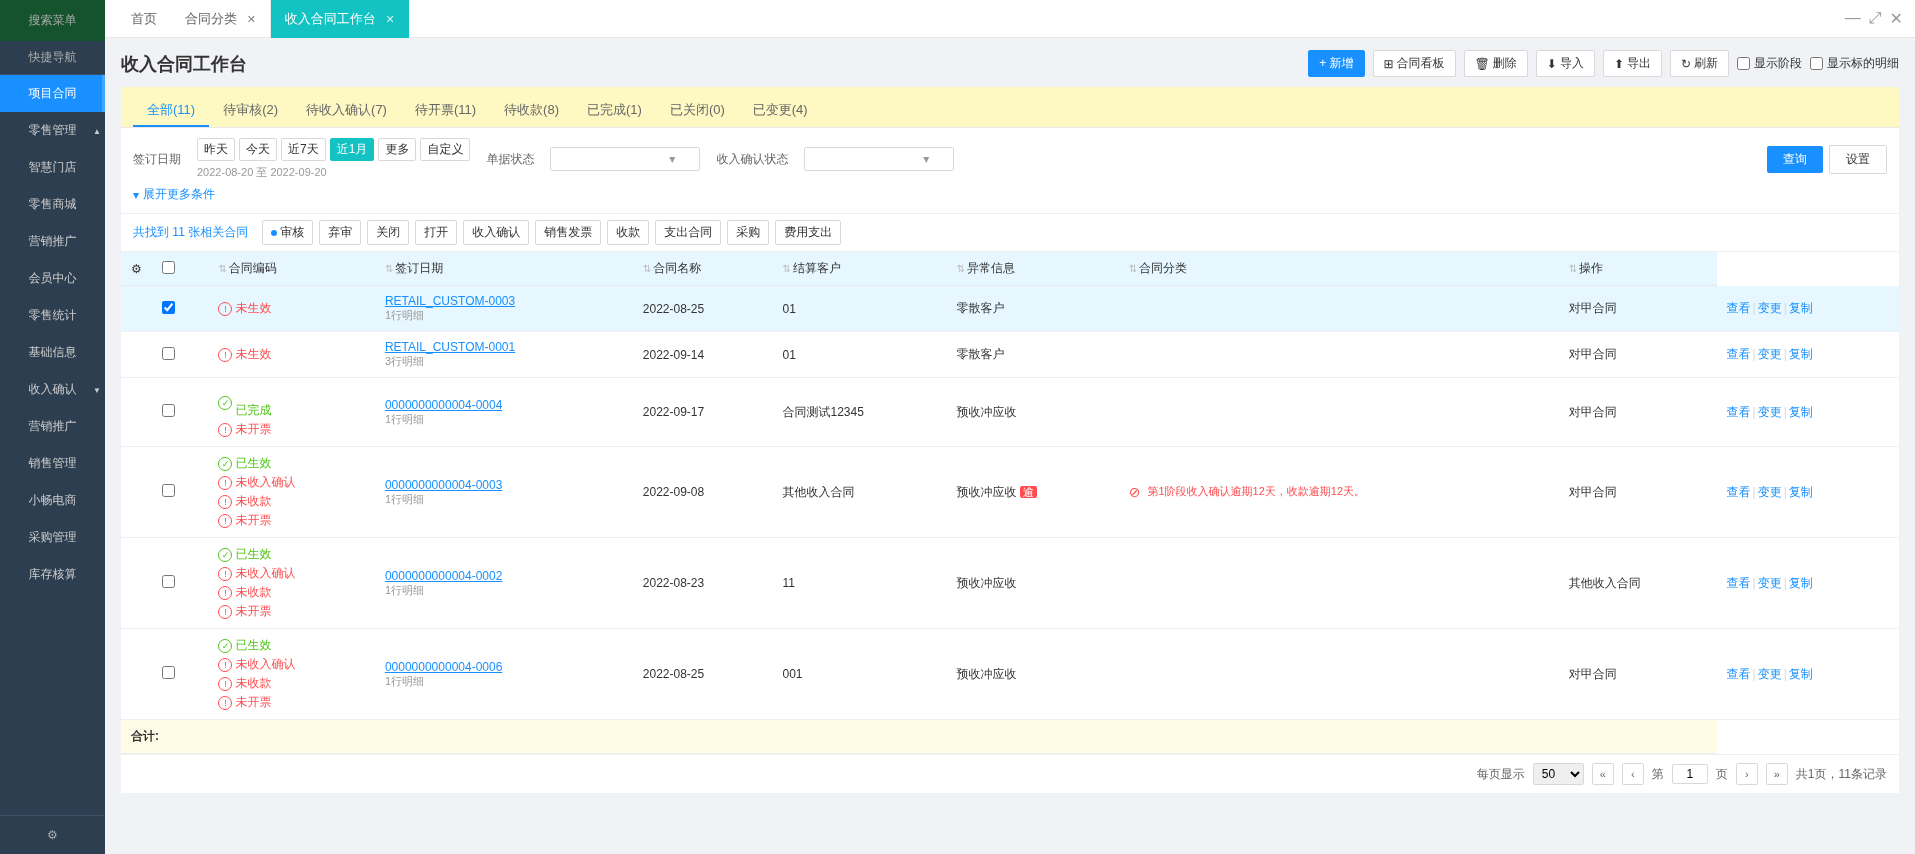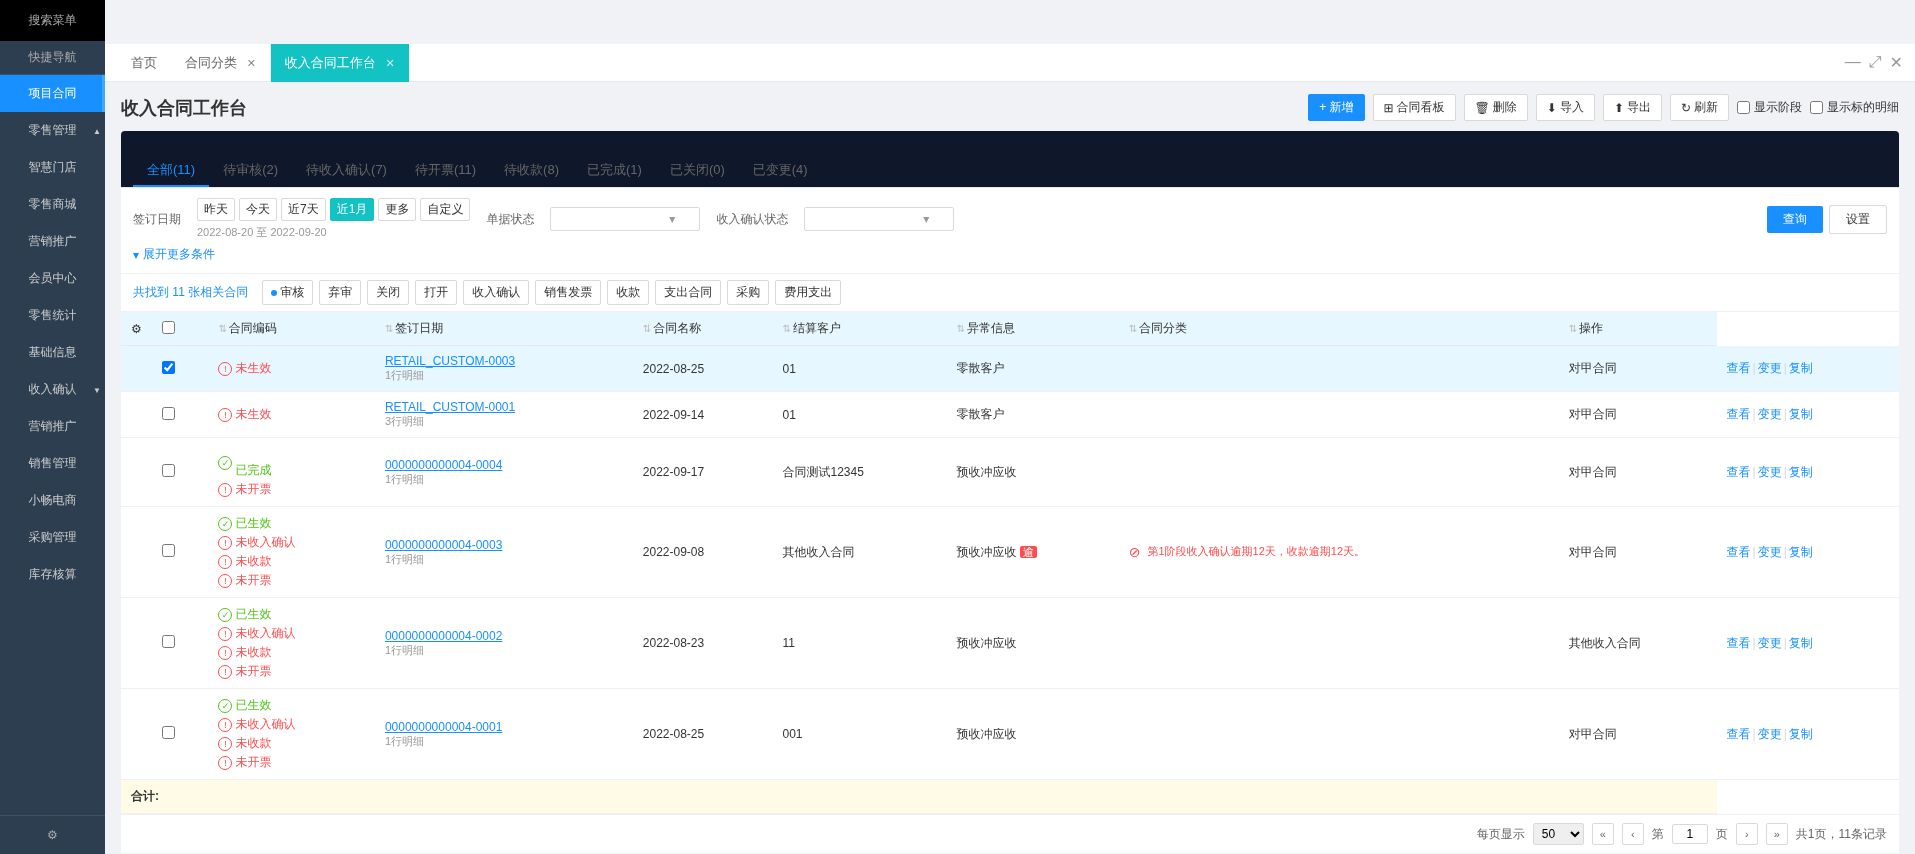--- a/index.html
+++ b/index.html
@@ -1,53 +1,53 @@
 <!DOCTYPE html>
 <html><head>
   <meta charset="utf-8">
   <style>
     * { box-sizing: border-box; margin: 0; padding: 0; }
     body { font-family: "Microsoft YaHei", Arial, sans-serif; font-size: 12px; background: #f0f2f5; color: #333; display: flex; height: 854px; overflow: hidden; }
 
     
     .sidebar { width: 105px; background: #2c3e50; display: flex; flex-direction: column; color: #ccc; flex-shrink: 0; }
-    .sidebar-search { padding: 12px 8px; background: #000000; color: #aaa; font-size: 12px; cursor: pointer; text-align: center; }
+    .sidebar-search { padding: 12px 8px; background: #14532d; color: #aaa; font-size: 12px; cursor: pointer; text-align: center; }
     .sidebar-nav { padding: 8px; color: #aaa; font-size: 12px; cursor: pointer; text-align: center; border-bottom: 1px solid #3d5166; }
     .sidebar-item { padding: 10px 8px; font-size: 12px; cursor: pointer; text-align: center; color: #ccc; position: relative; }
     .sidebar-item.active { background: #1890ff; color: #fff; }
     .sidebar-item.active::after { content: ''; position: absolute; right: 0; top: 0; bottom: 0; width: 3px; background: #40a9ff; }
     .sidebar-item.has-arrow::after { content: '▲'; position: absolute; right: 4px; top: 50%; transform: translateY(-50%); font-size: 8px; background: none; width: auto; height: auto; bottom: auto; }
     .sidebar-item.has-arrow-down::after { content: '▼'; position: absolute; right: 4px; top: 50%; transform: translateY(-50%); font-size: 8px; background: none; width: auto; height: auto; bottom: auto; }
     .sidebar-bottom { margin-top: auto; padding: 12px; text-align: center; color: #aaa; border-top: 1px solid #3d5166; cursor: pointer; }
 
     
     .main { flex: 1; display: flex; flex-direction: column; overflow: hidden; }
 
     
-    .tab-bar { background: #fff; border-bottom: 1px solid #e8e8e8; display: flex; align-items: center; padding: 0 12px; height: 38px; flex-shrink: 0; margin-top: 44px; }
+    .tab-bar { background: #fff; border-bottom: 1px solid #e8e8e8; display: flex; align-items: center; padding: 0 12px; height: 38px; flex-shrink: 0; }
     .tab-item { padding: 0 14px; height: 38px; line-height: 38px; cursor: pointer; font-size: 13px; color: #666; position: relative; }
     .tab-item.active { background: #13c2c2; color: #fff; }
     .tab-close { margin-left: 6px; font-size: 11px; opacity: 0.8; }
     .tab-item:not(.active):not(.home) { border-right: 1px solid #e8e8e8; }
     .tab-bar-right { margin-left: auto; display: flex; gap: 8px; color: #999; font-size: 16px; cursor: pointer; }
 
     
     .page-content { flex: 1; padding: 12px 16px; overflow: auto; background: #f0f2f5; }
 
     
     .page-header { display: flex; align-items: center; justify-content: space-between; margin-bottom: 10px; }
     .page-title { font-size: 18px; font-weight: bold; color: #333; }
     .toolbar { display: flex; gap: 8px; align-items: center; }
     .toolbar-btn { display: flex; align-items: center; gap: 3px; padding: 4px 10px; border: 1px solid #d9d9d9; background: #fff; border-radius: 2px; cursor: pointer; font-size: 12px; color: #333; }
     .toolbar-btn.primary { background: #1890ff; color: #fff; border-color: #1890ff; }
     .checkbox-label { display: flex; align-items: center; gap: 4px; font-size: 12px; color: #333; }
     .checkbox-label input { cursor: pointer; }
 
     
-    .filter-tabs { background: #0f172a; padding: 24px 12px 0; border-radius: 4px 4px 0 0; border-bottom: 1px solid #e8e8e8; }
+    .filter-tabs { background: #fef9c3; padding: 8px 12px 0; border-radius: 4px 4px 0 0; border-bottom: 1px solid #e8e8e8; }
     .filter-tab-list { display: flex; gap: 0; }
     .filter-tab { padding: 6px 14px; cursor: pointer; font-size: 13px; color: #666; border-bottom: 2px solid transparent; }
     .filter-tab.active { color: #1890ff; border-bottom: 2px solid #1890ff; }
 
     
     .filter-form { background: #fff; padding: 10px 12px; margin-top: 0; border-bottom: 1px solid #f0f0f0; }
     .filter-row { display: flex; align-items: center; gap: 16px; flex-wrap: wrap; }
     .filter-label { font-size: 12px; color: #666; white-space: nowrap; }
     .date-shortcuts { display: flex; gap: 4px; align-items: center; }
     .date-shortcut { padding: 2px 6px; border: 1px solid #d9d9d9; border-radius: 2px; cursor: pointer; font-size: 12px; color: #333; background: #fff; }
@@ -493,21 +493,21 @@
                     <span class="status-icon red">!</span>
                     <span style="color:#ff4d4f;">未收款</span>
                   </span>
                   <span style="display: flex; align-items: center; gap: 3px;">
                     <span class="status-icon red">!</span>
                     <span style="color:#ff4d4f;">未开票</span>
                   </span>
                 </div>
               </td>
               <td>
-                <div><a class="link">0000000000004-0001</a></div>
+                <div><a class="link">0000000000004-0006</a></div>
                 <div class="sub-text">1行明细</div>
               </td>
               <td>2022-08-25</td>
               <td>001</td>
               <td>预收冲应收</td>
               <td></td>
               <td>对甲合同</td>
               <td><span class="op-btn">查看</span><span class="op-sep">|</span><span class="op-btn">变更</span><span class="op-sep">|</span><span class="op-btn">复制</span></td>
             </tr>
             <tr class="summary-row">

